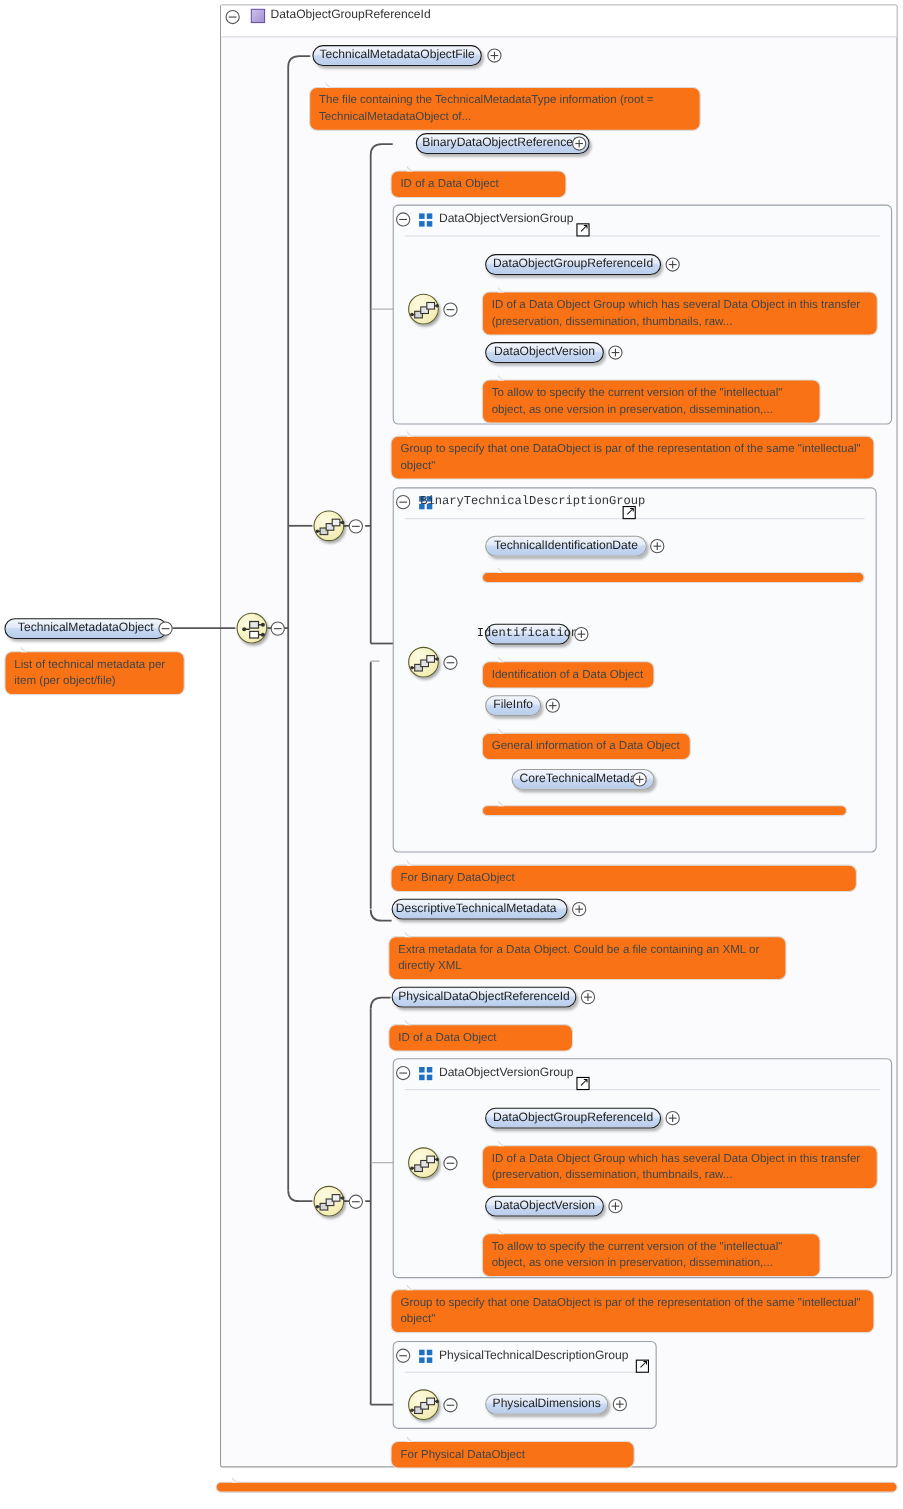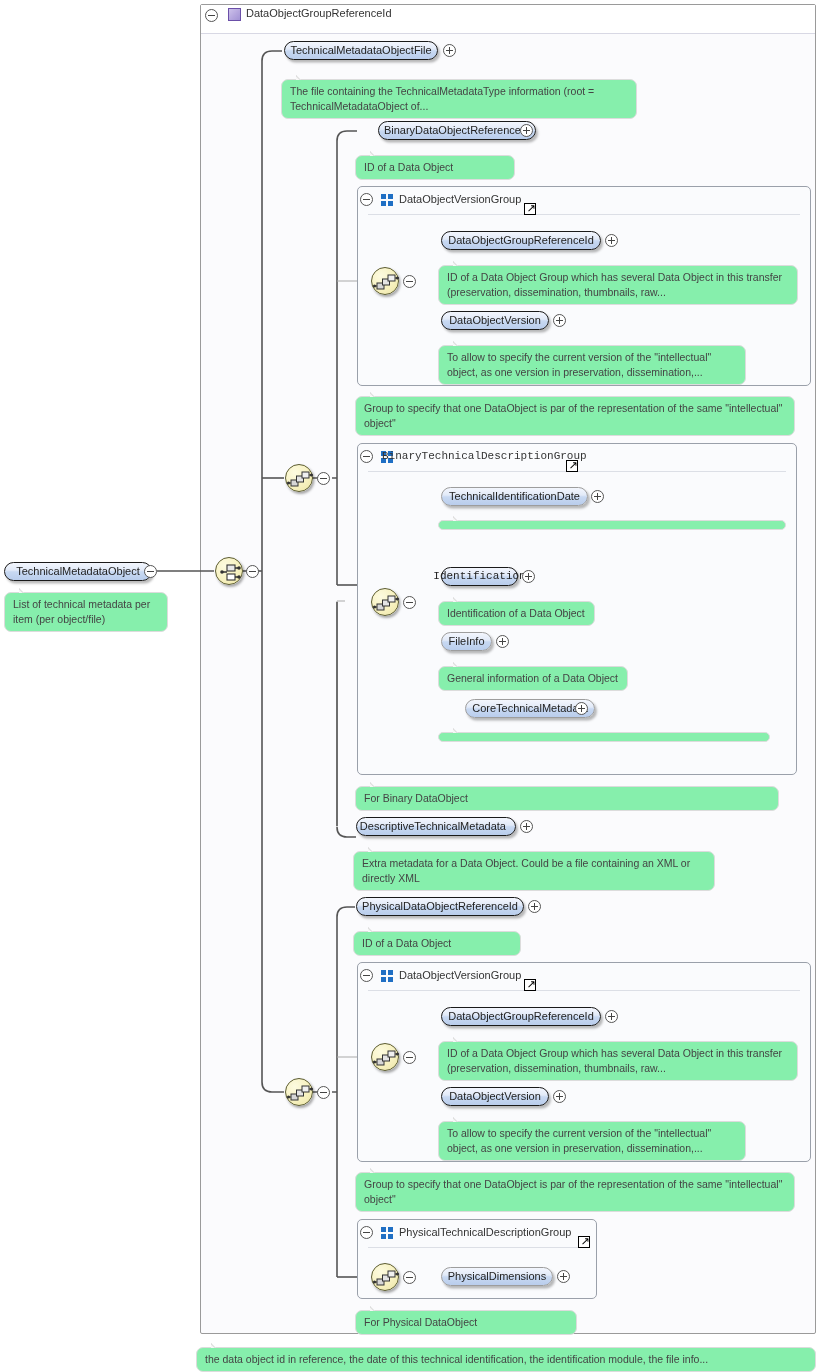--- a/index.html
+++ b/index.html
@@ -95,21 +95,21 @@
     display:flex;align-items:center;justify-content:center;
   }
   .elem.req{border:1.5px solid #1a1a1a;}
   .elem.opt{border:1.2px solid #9d9d9d;}
   .elem span{
     font-size:11px;color:#222;white-space:nowrap;padding:0 9px;line-height:1;
   }
 
   
   .note{
-    border:1px solid #dcdcdc;border-radius:7px;background:#86efac;
+    border:1px solid #dcdcdc;border-radius:7px;background:#f97316;
     font-size:10.5px;line-height:15px;color:#444;
     padding:4px 8px 4px 8px;
   }
   .note .tip{
     position:absolute;left:14px;top:-6px;width:14px;height:6px;overflow:hidden;
   }
   .note .tip::before{
     content:"";position:absolute;left:0;top:1px;width:10px;height:10px;
     background:#f7f7f7;border-left:1px solid #dcdcdc;border-top:1px solid #dcdcdc;
     transform:rotate(45deg);transform-origin:0 0;
@@ -452,14 +452,13 @@
 </div>
 <div class="abs toggle plus" style="left:557px;top:1270px;"></div>
 
 <div class="abs note" style="left:355px;top:1310px;width:222px;">
   <span class="tip"></span>
   <span>For Physical DataObject</span>
 </div>
 
 <div class="abs note" style="left:196px;top:1347px;width:620px;">
   <span class="tip"></span>
-  <span>the data object id in reference, the date of this technical identification, the identification module, the file info...</span>
 </div>
 
 </body></html>

